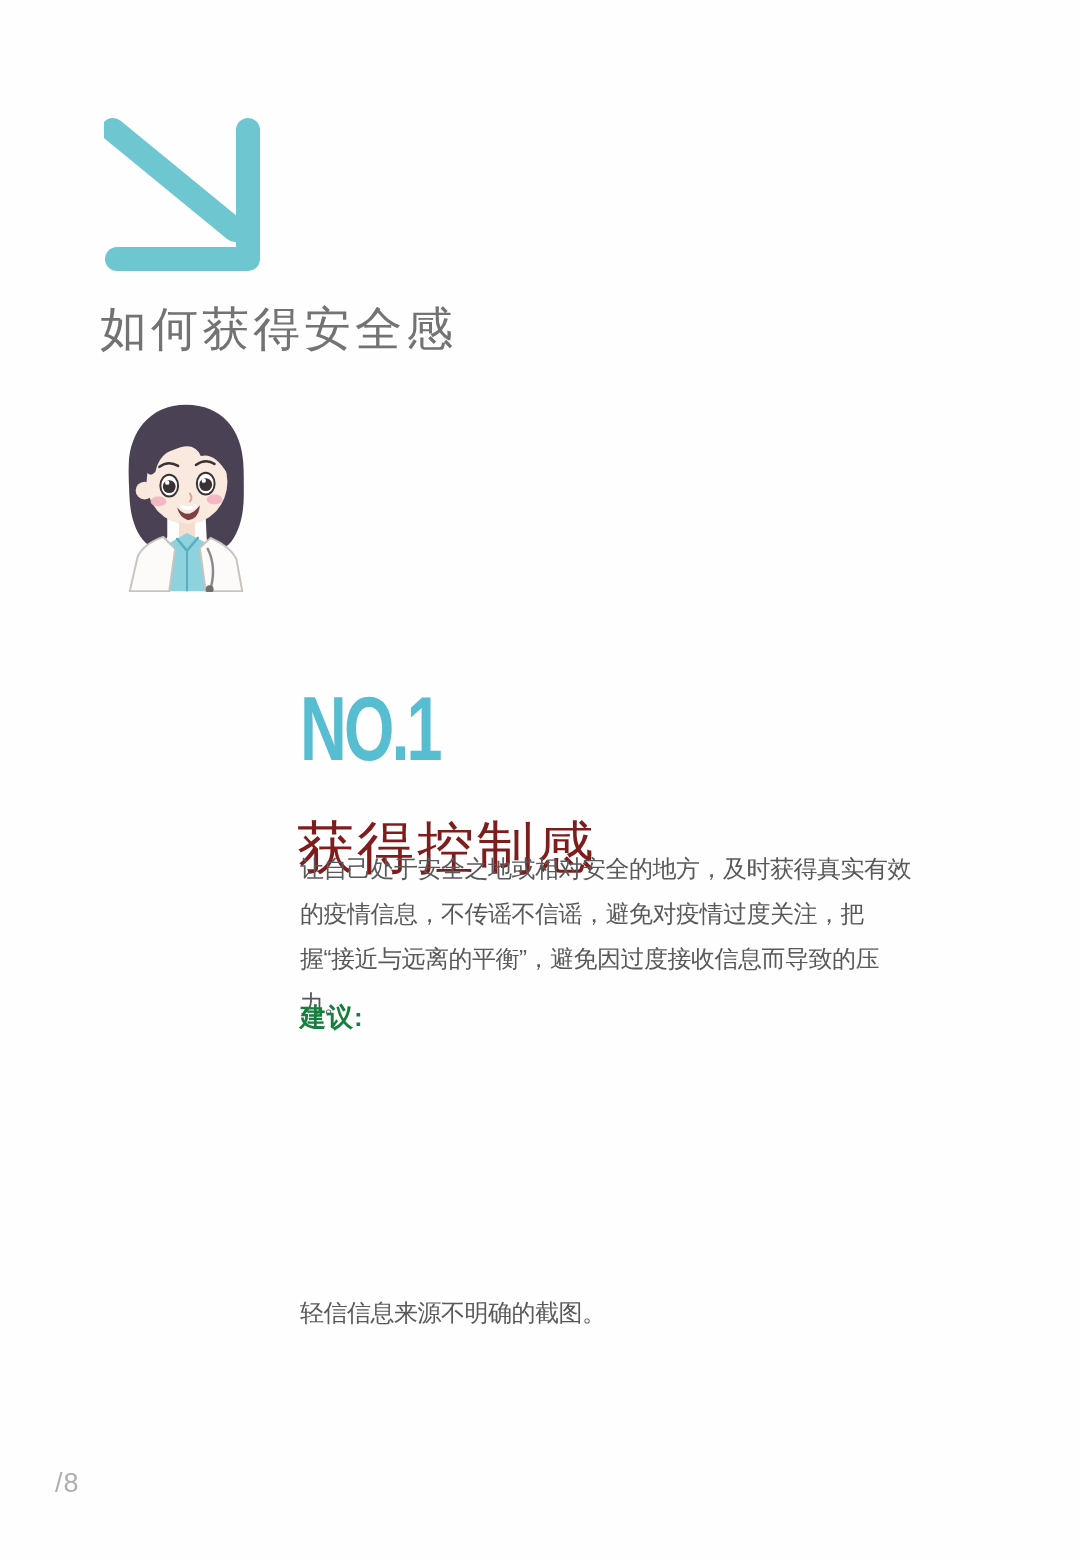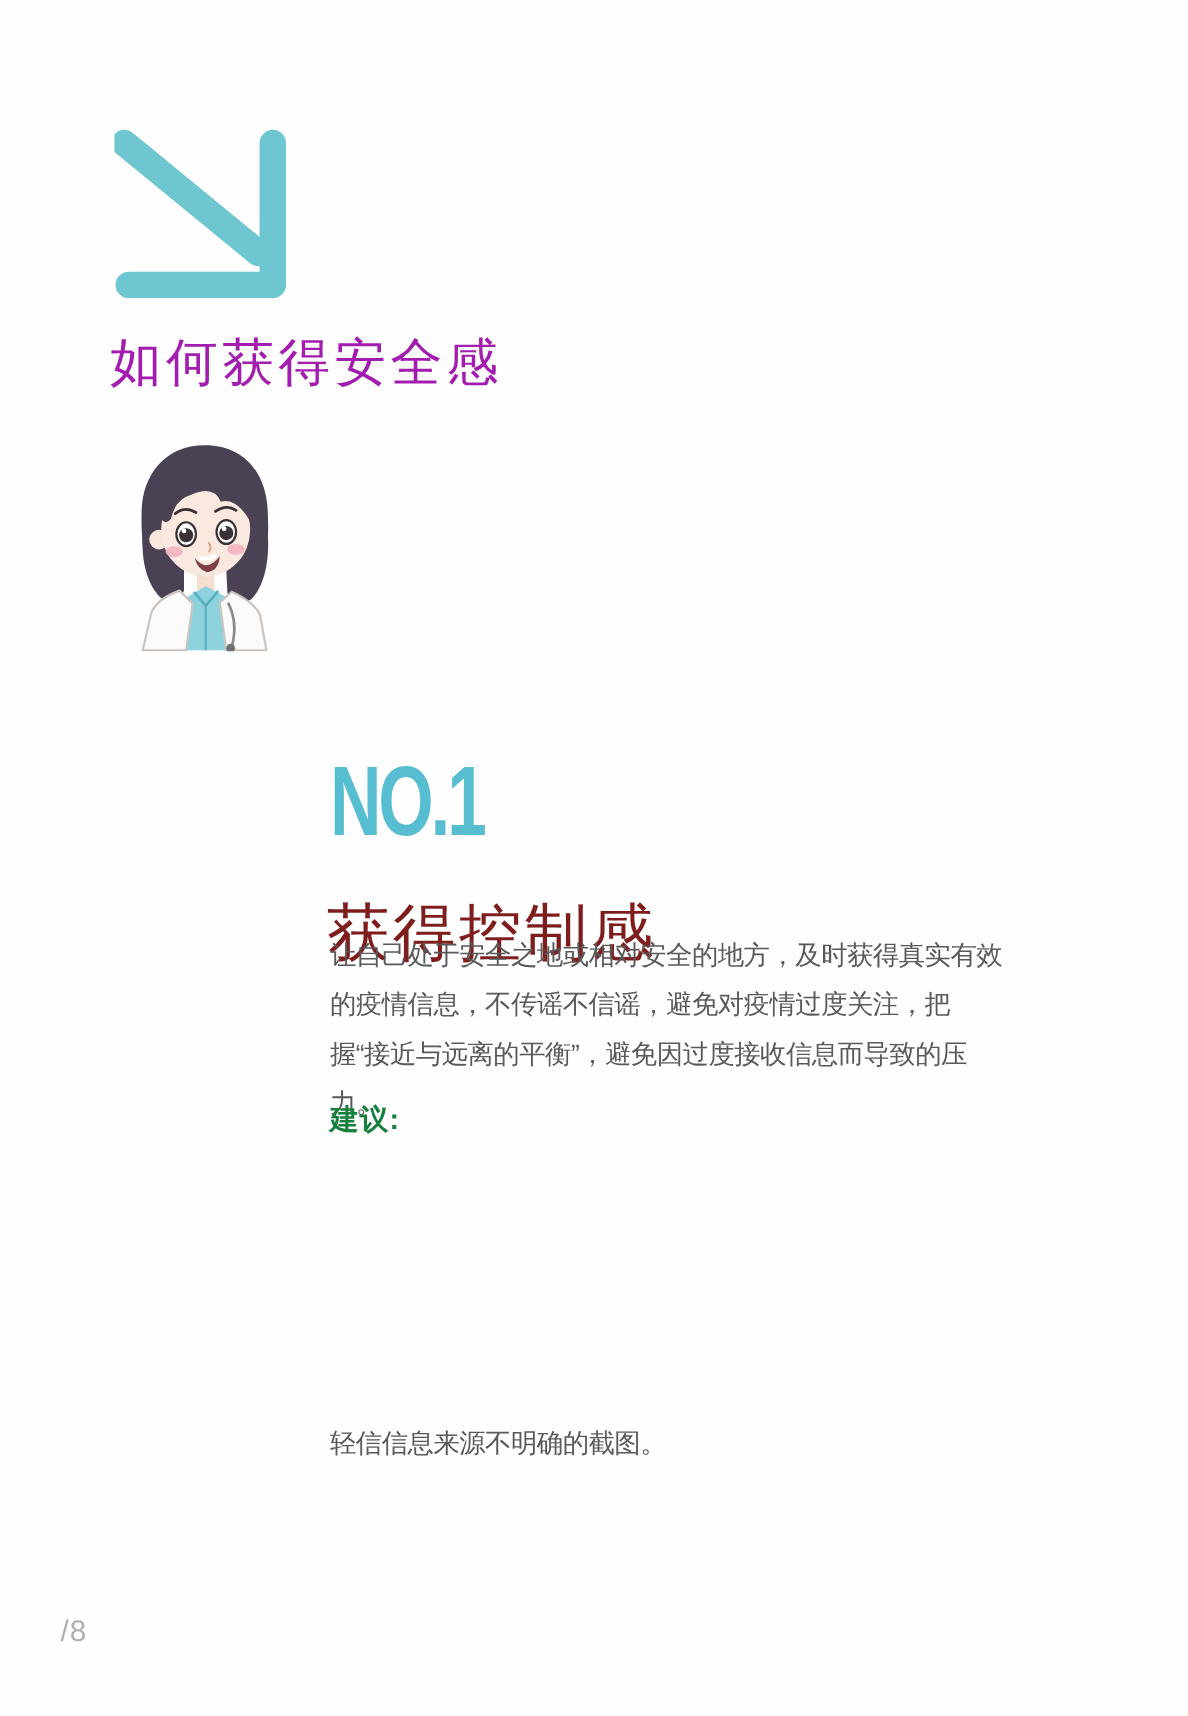--- a/index.html
+++ b/index.html
@@ -23,21 +23,21 @@
     width: 160px;
     height: 162px;
   }
   .page-title {
     position: absolute;
     left: 100px;
     top: 298px;
     font-size: 47px;
     letter-spacing: 4px;
     font-weight: 400;
-    color: #a21caf;
+    color: #737373;
     white-space: nowrap;
   }
   .doctor {
     position: absolute;
     left: 112px;
     top: 398px;
     width: 148px;
     height: 194px;
   }
   .no1 {

